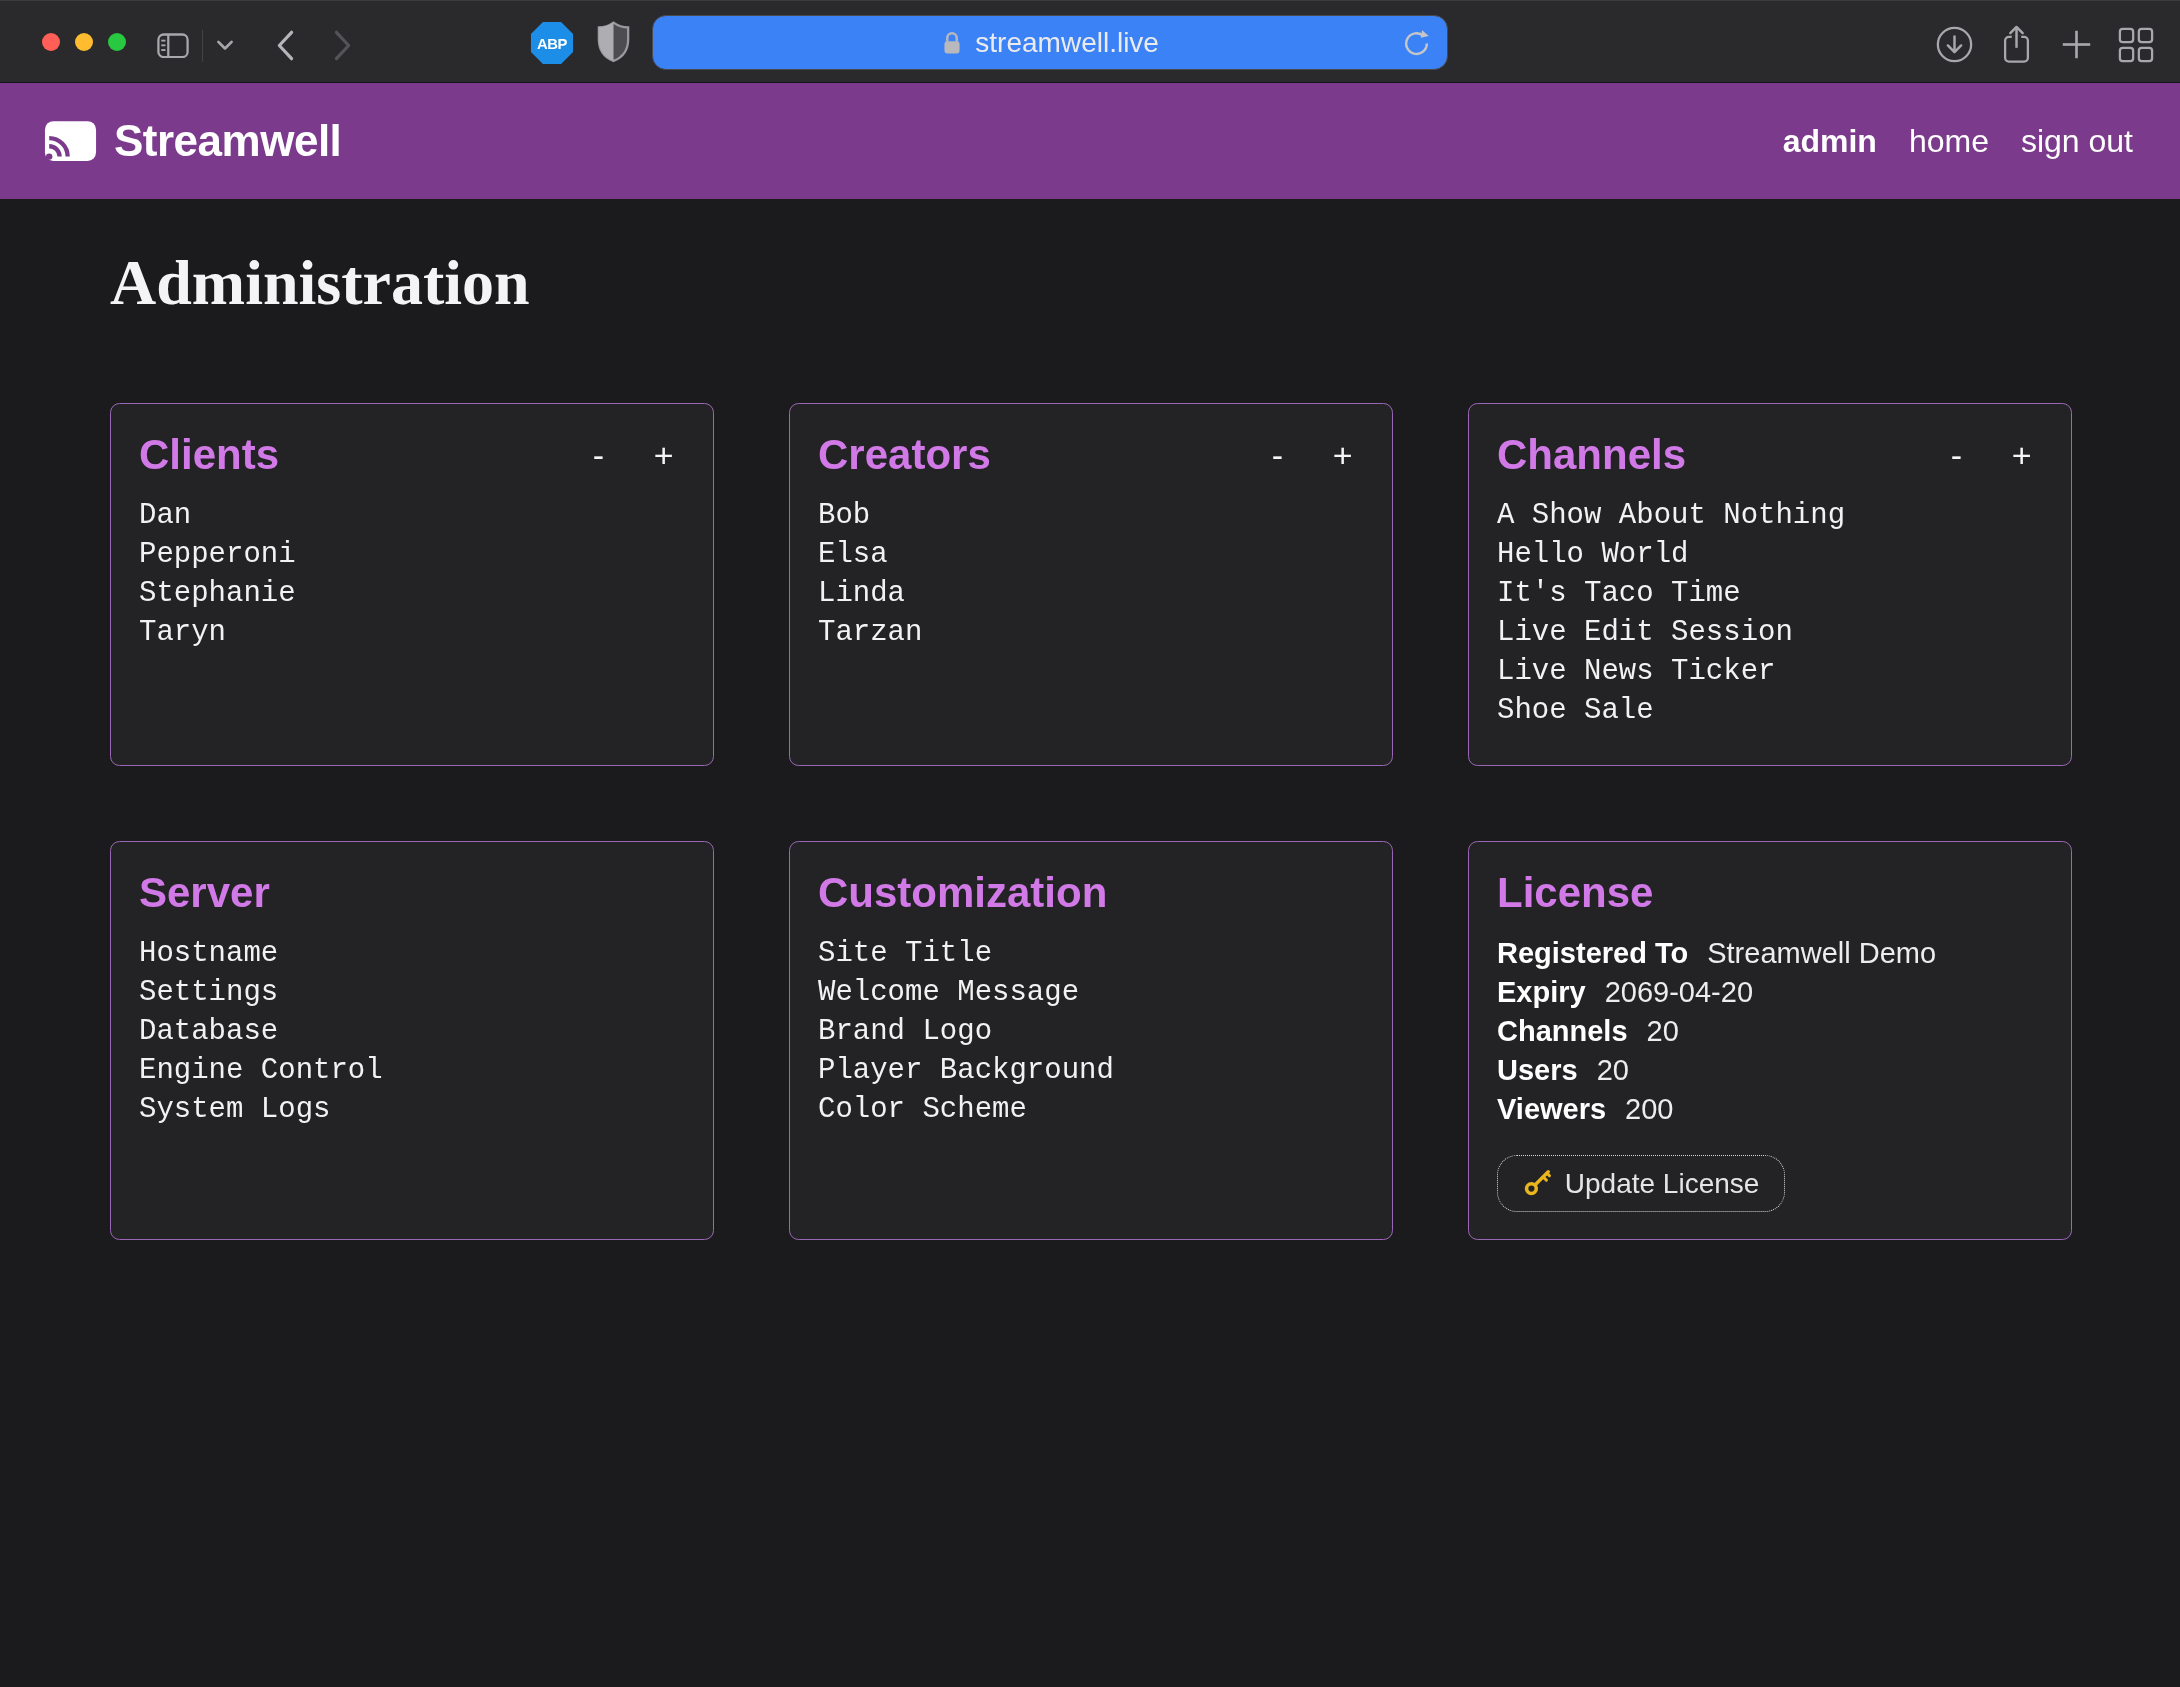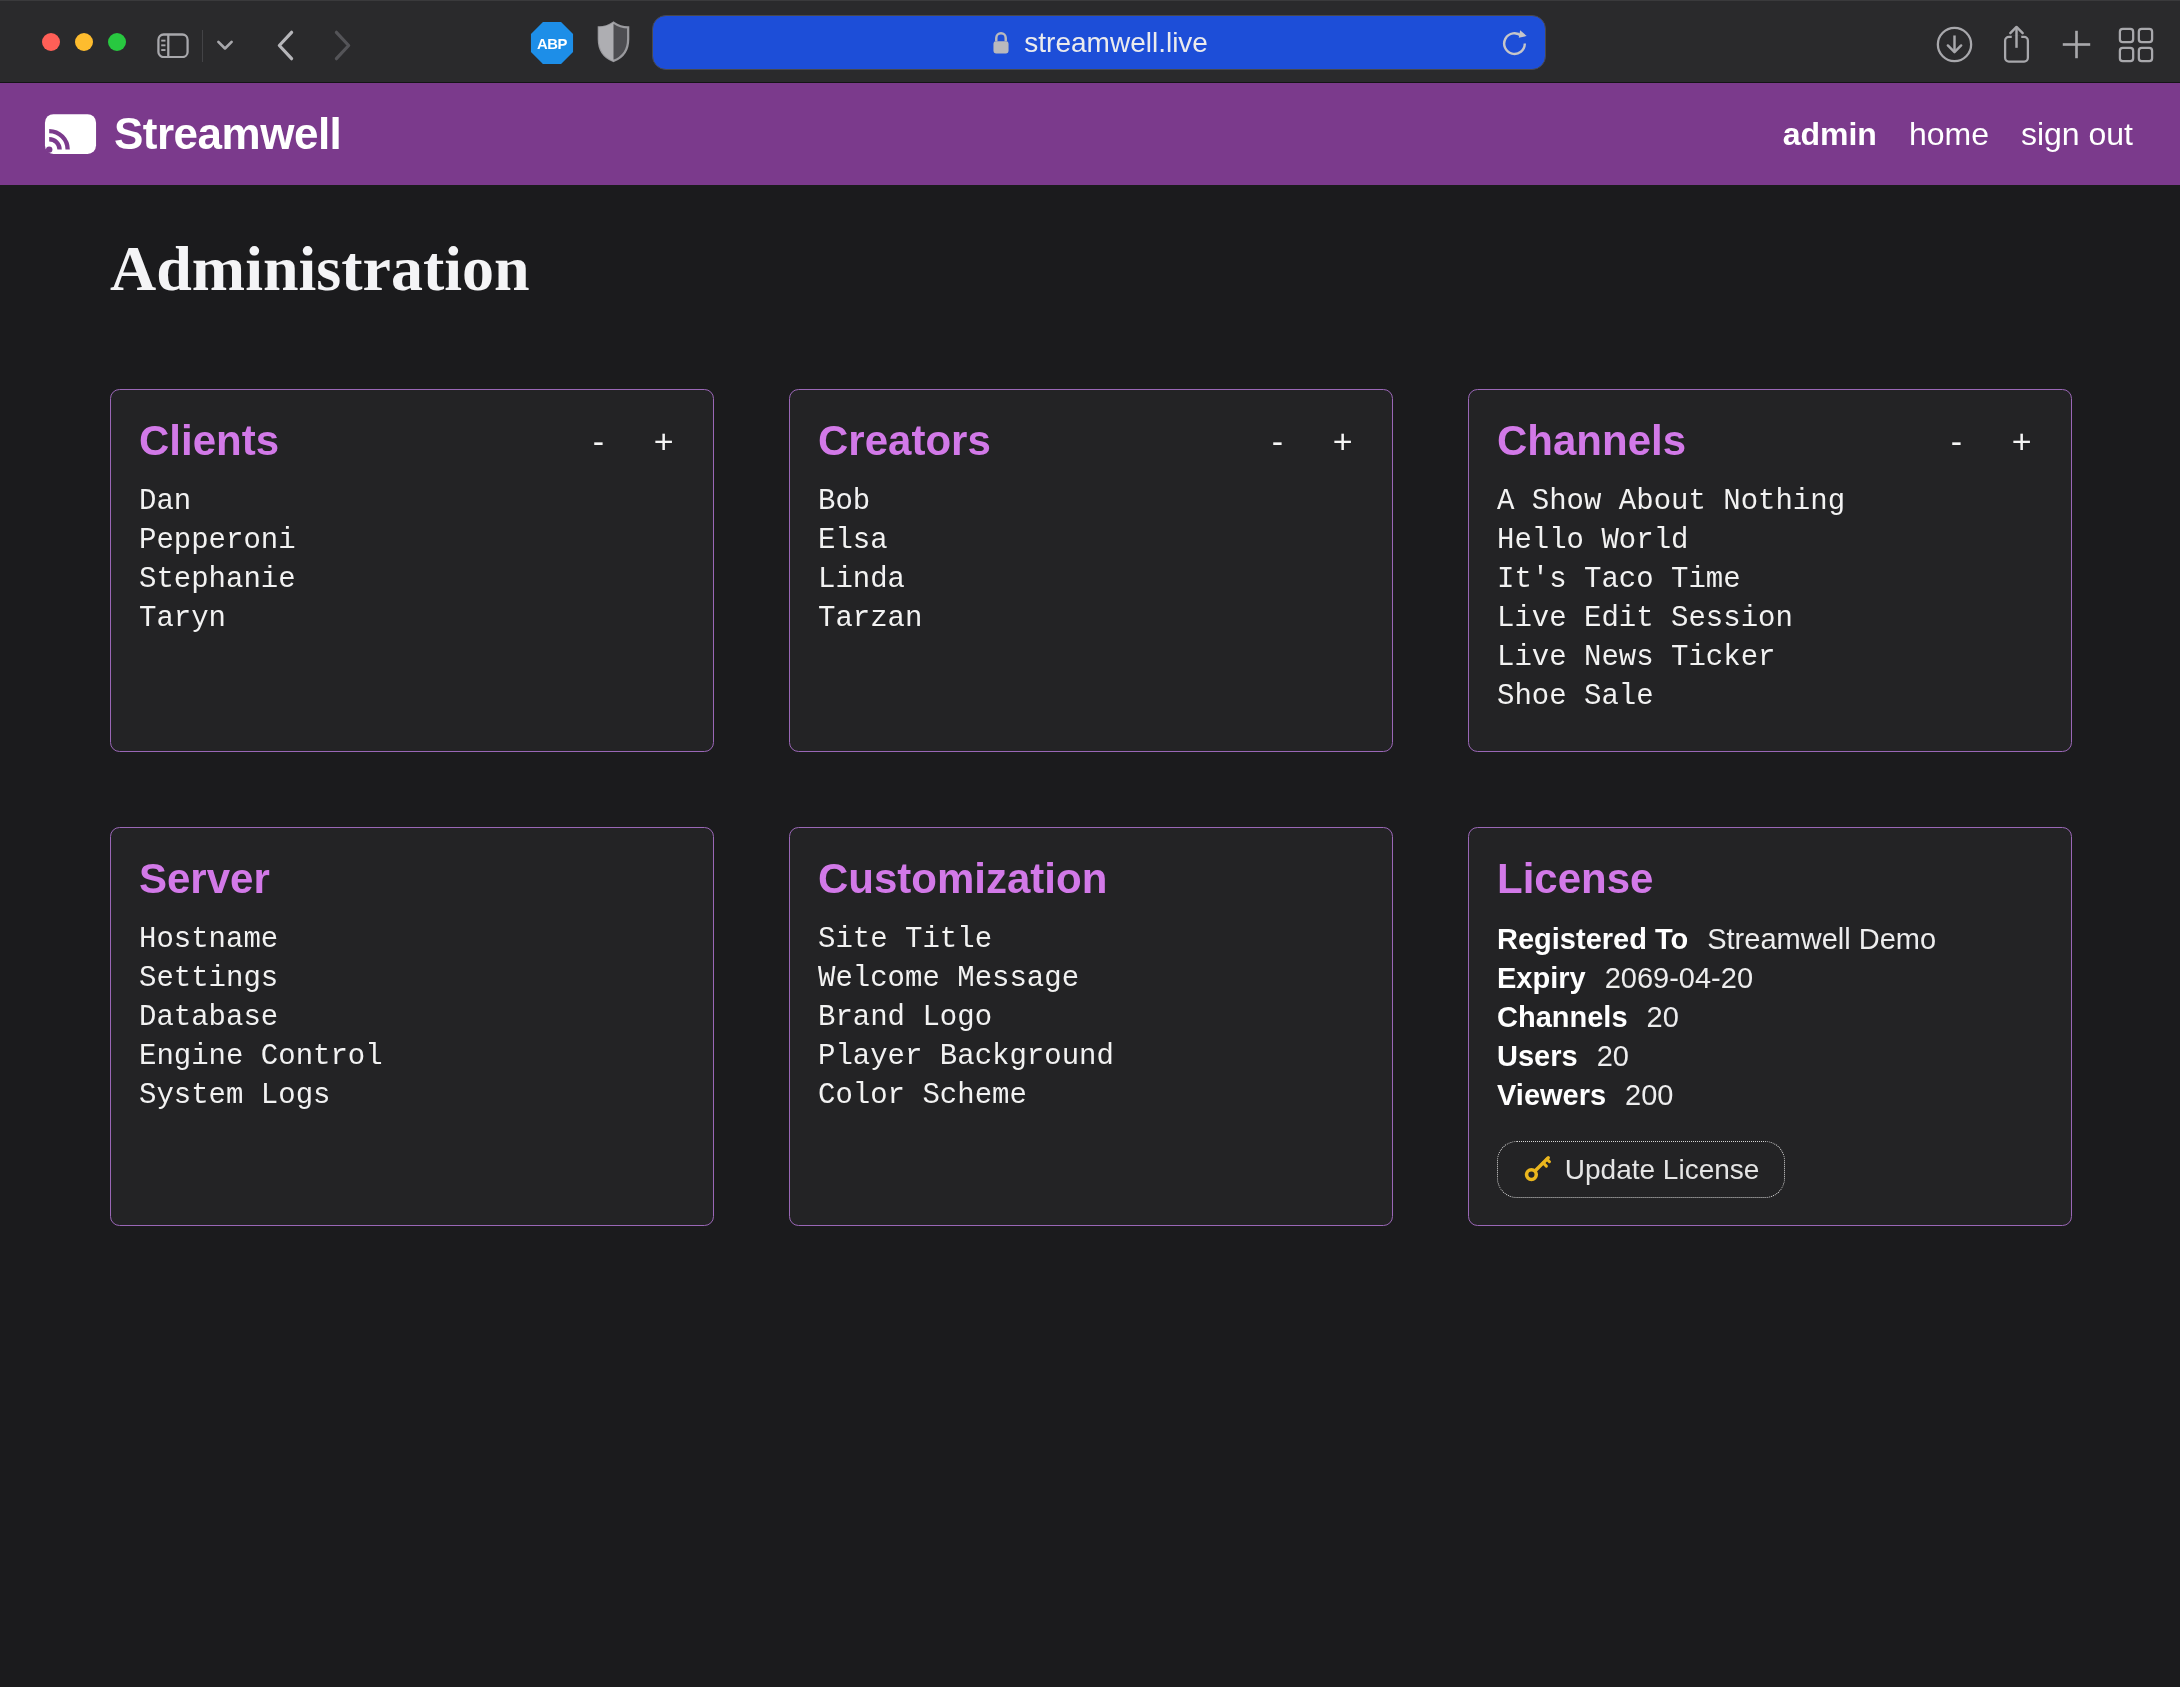--- a/index.html
+++ b/index.html
@@ -20,33 +20,33 @@
   }
   .traffic { position: absolute; left: 42px; top: 32px; display: flex; gap: 15px; }
   .light { width: 18px; height: 18px; border-radius: 50%; }
   .sidebar-group { position: absolute; left: 157px; top: 28px; display: flex; align-items: center; }
   .vsep { width: 0.9px; height: 32px; background: #434346; margin: 0 13.2px 0 13.2px; }
   .navbtn { display: flex; align-items: center; }
   .abp { position: absolute; left: 530px; top: 20px; }
   .shield { position: absolute; left: 596px; top: 19px; }
   .urlbar {
     position: absolute; left: 652px; top: 14px;
-    width: 894px; height: 55px;
-    background: #1d4ed8;
+    width: 796px; height: 55px;
+    background: #3b82f6;
     border: 0.9px solid #49494c;
     border-radius: 14px;
     display: flex; align-items: center; justify-content: center;
   }
   .urlbar .reload { position: absolute; right: 15px; top: 12.3px; }
   .url-text { color: #ebebed; font-size: 28px; margin-left: 12.3px; }
   .right-icons { position: absolute; right: 26.5px; top: 22px; display: flex; align-items: center; gap: 24px; }
 
   
   .appbar {
-    height: 102px;
+    height: 116px;
     background: #7b3a8c;
     display: flex; align-items: center;
   }
   .brand { display: flex; align-items: center; margin-left: 44px; cursor: pointer; }
   .brand-name { color: #ffffff; font-size: 44px; font-weight: 700; margin-left: 17px; letter-spacing: -0.5px; }
   .appnav { margin-left: auto; margin-right: 47px; display: flex; gap: 32px; align-items: center; }
   .appnav a { color: #ffffff; font-size: 32px; text-decoration: none; cursor: pointer; }
   .appnav a.active { font-weight: 700; }
 
   

